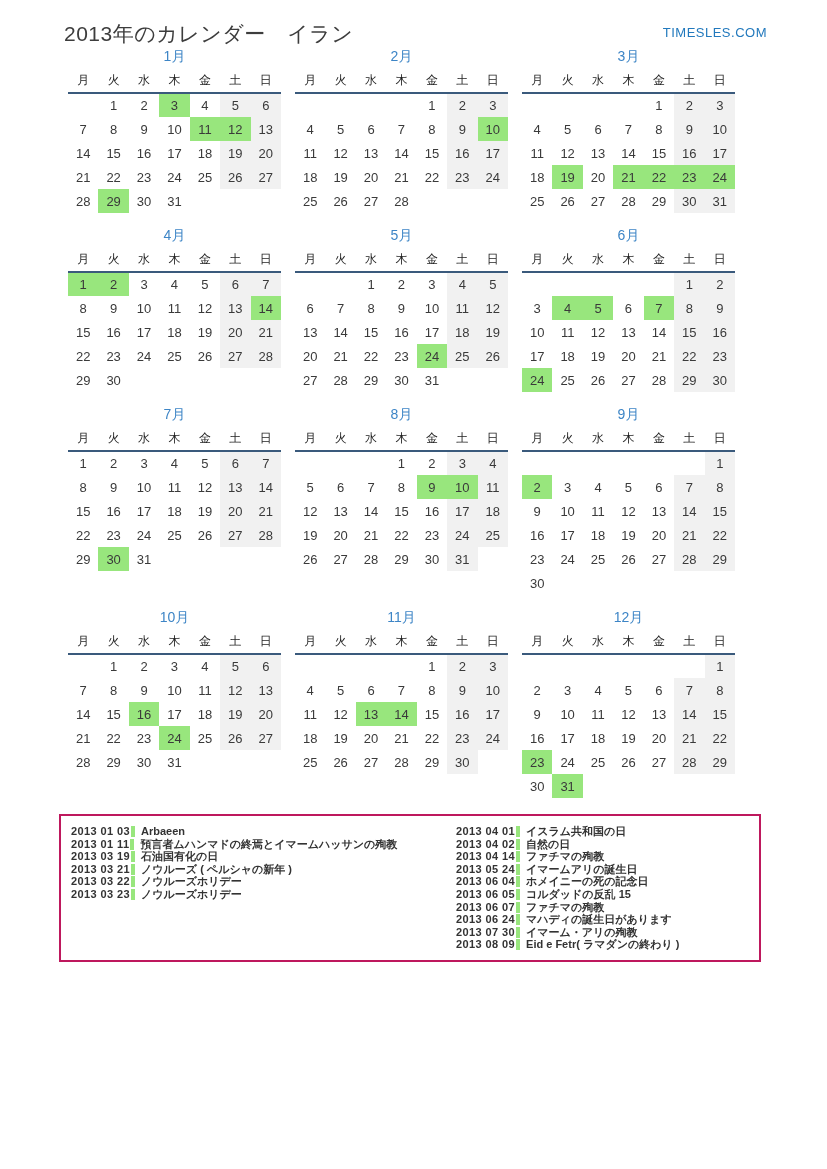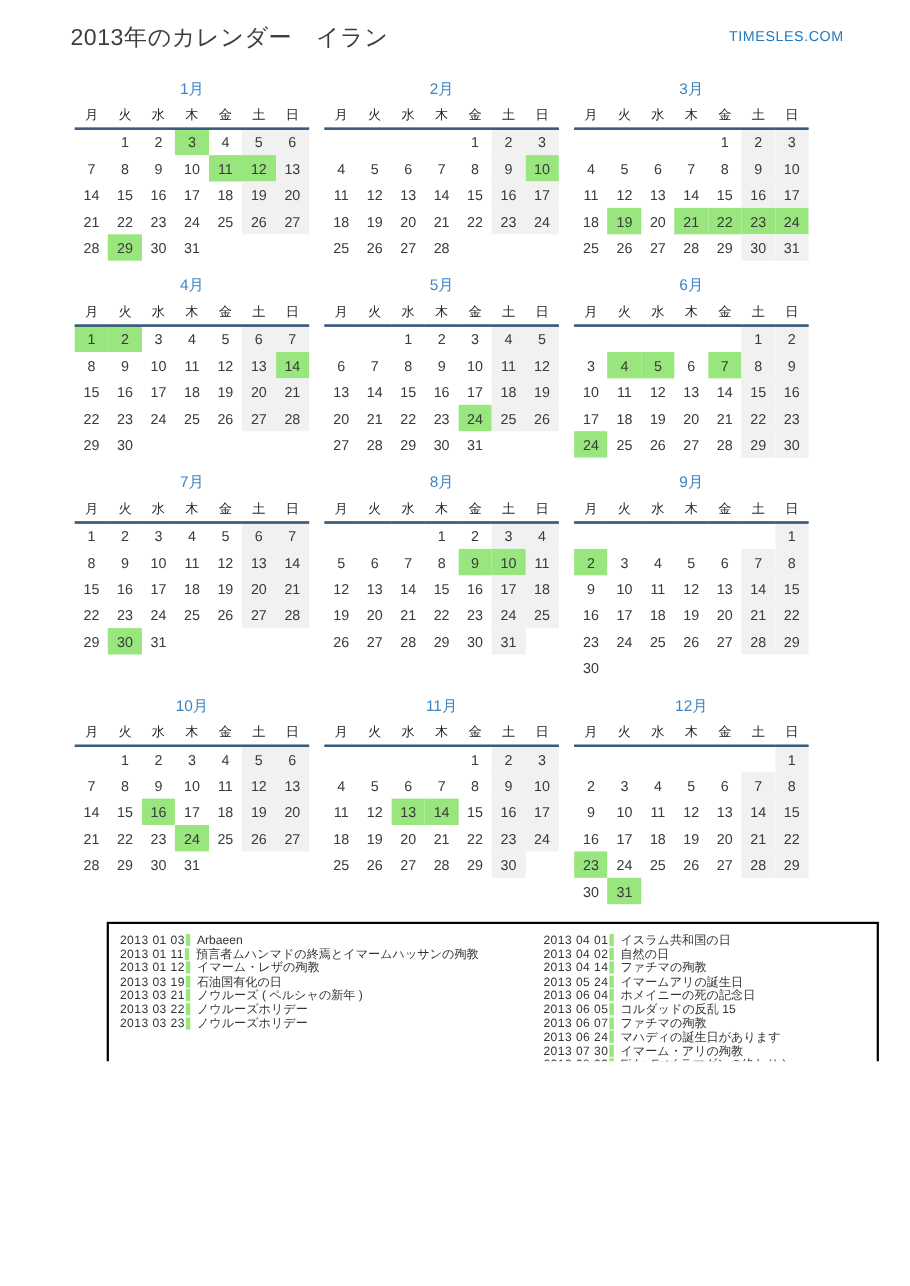--- a/index.html
+++ b/index.html
@@ -10,30 +10,30 @@
     --site:#2279bd;
     --ink:#3a3a3a;
   }
   *{box-sizing:border-box;margin:0;padding:0;}
   html,body{background:#fff;}
   body{font-family:"Liberation Sans","DejaVu Sans",sans-serif;color:var(--ink);}
   .page{position:relative;width:827px;height:965px;background:#fff;overflow:hidden;}
   .topbar{display:flex;justify-content:space-between;align-items:flex-start;padding:20px 60px 0 64px;height:48px;}
   .page-title{font-size:21px;font-weight:500;color:#3d3d3d;letter-spacing:.5px;}
   .site-link{font-size:13px;color:var(--site);text-decoration:none;letter-spacing:.5px;margin-top:5px;}
-  .months-grid{margin-left:68px;margin-top:24px;display:grid;grid-template-columns:repeat(3,213px);column-gap:22px;row-gap:22px;gap:14px;}
+  .months-grid{margin-left:68px;margin-top:0;display:grid;grid-template-columns:repeat(3,213px);column-gap:22px;row-gap:22px;gap:14px;}
   .month{width:213px;}
   .month-title{text-align:center;font-size:14px;color:var(--month-title);margin-bottom:5px;}
   table{border-collapse:collapse;width:213px;table-layout:fixed;}
   thead tr{border-bottom:2px solid var(--rule);}
   th{font-size:12px;font-weight:400;color:#1f1f1f;height:22px;padding:0 0 3px 0;}
   td{height:24px;text-align:center;font-size:13px;color:var(--ink);padding:0;}
   td.we{background:var(--weekend);}
   td.hl{background:var(--holiday);}
-  .legend{margin:16px 0 0 97px;width:702px;border:2px solid #000000;padding:9px 10px;display:grid;grid-template-columns:385px 1fr;}
+  .legend{margin:16px 0 0 59px;width:702px;border:2px solid #be185d;padding:9px 10px;display:grid;grid-template-columns:385px 1fr;font-weight:bold;}
   .lcol{display:flex;flex-direction:column;}
   .lrow{font-size:11px;line-height:12.6px;white-space:nowrap;color:#333;}
   .ldate{display:inline-block;letter-spacing:.4px;color:#333;}
   .lbar{display:inline-block;width:4px;height:11px;background:var(--holiday);vertical-align:-2px;margin:0 6px 0 1px;}
 </style>
 </head>
 <body>
 
 <div class="page">
   <div class="topbar">
@@ -813,21 +813,20 @@
               <td></td>
             </tr>
           </tbody>
         </table>
       </div>
     </div>
   <div class="legend" id="legend">
       <div class="lcol">
         <div class="lrow"><span class="ldate">2013 01 03</span><span class="lbar"></span><span class="llabel">Arbaeen</span></div>
         <div class="lrow"><span class="ldate">2013 01 11</span><span class="lbar"></span><span class="llabel">預言者ムハンマドの終焉とイマームハッサンの殉教</span></div>
-        <div class="lrow"><span class="ldate">2013 01 12</span><span class="lbar"></span><span class="llabel">イマーム・レザの殉教</span></div>
         <div class="lrow"><span class="ldate">2013 03 19</span><span class="lbar"></span><span class="llabel">石油国有化の日</span></div>
         <div class="lrow"><span class="ldate">2013 03 21</span><span class="lbar"></span><span class="llabel">ノウルーズ ( ペルシャの新年 )</span></div>
         <div class="lrow"><span class="ldate">2013 03 22</span><span class="lbar"></span><span class="llabel">ノウルーズホリデー</span></div>
         <div class="lrow"><span class="ldate">2013 03 23</span><span class="lbar"></span><span class="llabel">ノウルーズホリデー</span></div>
       </div>
       <div class="lcol">
         <div class="lrow"><span class="ldate">2013 04 01</span><span class="lbar"></span><span class="llabel">イスラム共和国の日</span></div>
         <div class="lrow"><span class="ldate">2013 04 02</span><span class="lbar"></span><span class="llabel">自然の日</span></div>
         <div class="lrow"><span class="ldate">2013 04 14</span><span class="lbar"></span><span class="llabel">ファチマの殉教</span></div>
         <div class="lrow"><span class="ldate">2013 05 24</span><span class="lbar"></span><span class="llabel">イマームアリの誕生日</span></div>

